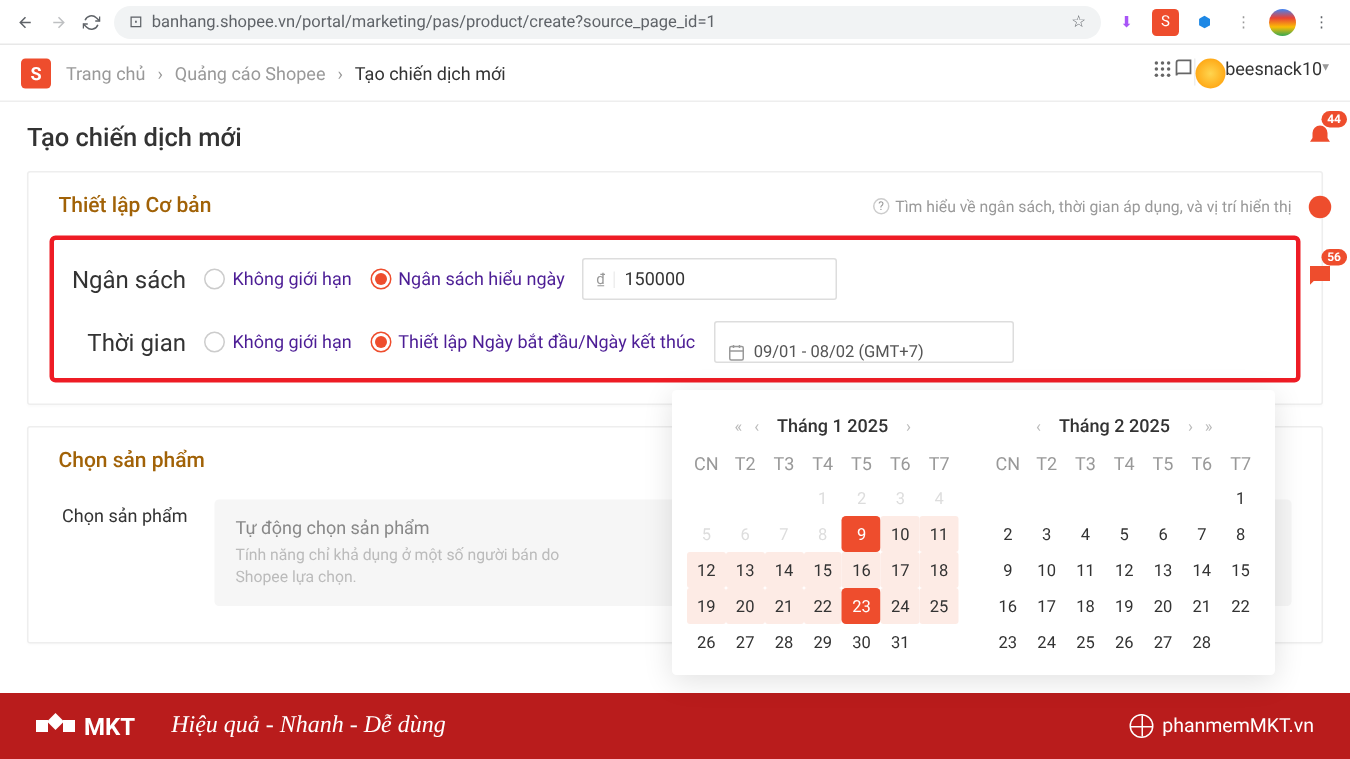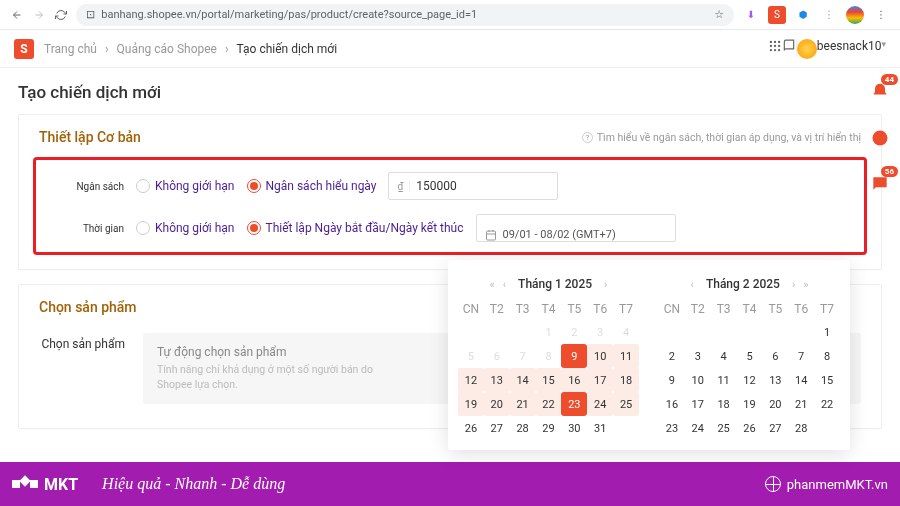--- a/index.html
+++ b/index.html
@@ -16,21 +16,21 @@
 .header-right{margin-left:auto;display:flex;color:#666}
 .avatar{width:20px;height:20px;border-radius:50%;background:radial-gradient(circle,#ffd54f,#ff9800)}
 .page{padding:14px 18px}
 h1.page-title{font-size:17px;font-weight:500;color:#333;margin-bottom:12px}
 .card{background:#fff;border:1px solid #eee;border-radius:2px;padding:14px 20px;margin-bottom:14px;box-shadow:0 1px 2px rgba(0,0,0,0.02)}
 .card-head{display:flex;align-items:center;margin-bottom:12px}
 .card-head h2{font-size:14px;font-weight:500;color:#a16207}
 .card-head .hint{margin-left:auto;font-size:10.5px;color:#999;display:flex;align-items:center;gap:4px}
 .red-outline{border:3px solid #ee1c25;border-radius:4px;padding:12px 8px 8px 8px;margin:0 -6px}
 .form-row{display:flex;align-items:center;margin-bottom:14px;gap:12px}
-.form-label{width:80px;text-align:right;color:#333;font-size:10px}
+.form-label{width:80px;text-align:right;color:#333;font-size:16px}
 .radio-opt{display:flex;align-items:center;gap:5px;color:#4c1d95;font-size:12px;cursor:pointer}
 .radio{width:14px;height:14px;border:1px solid #ccc;border-radius:50%;display:inline-block;position:relative}
 .radio.sel{border-color:#ee4d2d}
 .radio.sel::after{content:"";position:absolute;width:8px;height:8px;background:#ee4d2d;border-radius:50%;top:2px;left:2px}
 .text-input{border:1px solid #ddd;border-radius:2px;height:28px;display:flex;align-items:center;padding:0 8px;gap:6px;font-size:12px;width:170px}
 .text-input .prefix{color:#999;border-right:1px solid #eee;padding-right:6px;font-size:10px}
 .date-input{border:1px solid #ddd;border-radius:2px;height:28px;display:flex;align-items:flex-end;padding:0 8px;gap:6px;font-size:11px;width:200px;color:#555}
 .datepicker{position:absolute;top:260px;left:448px;width:402px;background:#fff;box-shadow:0 4px 20px rgba(0,0,0,0.12);border-radius:3px;display:flex;z-index:50;padding:4px 0}
 .cal-panel{width:50%;padding:6px 10px}
 .cal-head{display:flex;align-items:center;justify-content:center;gap:4px;height:28px;color:#333;font-size:12px}
@@ -44,21 +44,21 @@
 .cal-day.sel{background:#ee4d2d;color:#fff;border-radius:3px}
 .card2-inner{display:flex;align-items:flex-start;gap:18px;padding:6px 0}
 .prod-label{width:86px;text-align:right;color:#333;font-size:12px;padding-top:4px}
 .prod-box{background:#f6f6f6;border-radius:3px;padding:12px 14px;flex:1;position:relative;color:#999}
 .prod-box h3{font-size:12px;color:#888;font-weight:400;margin-bottom:4px}
 .prod-box p{font-size:10.5px;color:#bbb;max-width:240px;line-height:1.4}
 .rocket{position:absolute;right:10px;top:6px;color:#ccc}
 .floating-right{position:absolute;right:8px;top:80px;display:flex;flex-direction:column;gap:22px;align-items:flex-start}
 .fab{position:relative;width:24px;height:24px;border-radius:50%;display:flex;align-items:center;justify-content:center}
 .fab .badge{position:absolute;top:-6px;right:-6px;background:#ee4d2d;color:#fff;border-radius:8px;font-size:8px;padding:1px 4px;font-weight:bold}
-.footer{position:absolute;bottom:0;left:0;right:0;height:44px;background:#a21caf;display:flex;align-items:center;padding:0 12px;color:#fff}
+.footer{position:absolute;bottom:0;left:0;right:0;height:44px;background:#b91c1c;display:flex;align-items:center;padding:0 24px;color:#fff}
 .mkt-logo{display:flex;align-items:center;gap:4px;font-weight:bold;font-size:16px}
 .mkt-logo .sq{display:inline-flex;gap:1px}
 .mkt-logo .sq span{width:8px;height:8px;background:#fff;display:inline-block}
 .mkt-logo .sq span.o{transform:rotate(45deg);background:#fff;margin-top:-3px}
 .slogan{margin-left:24px;font-family:Georgia,serif;font-style:italic;font-size:16px}
 .footer-right{margin-left:auto;display:flex;align-items:center;gap:6px;font-size:13px}
 .globe{width:16px;height:16px;border:1.5px solid #fff;border-radius:50%;position:relative}
 .globe::before{content:"";position:absolute;top:0;bottom:0;left:50%;width:1px;background:#fff}
 .globe::after{content:"";position:absolute;left:0;right:0;top:50%;height:1px;background:#fff}
 svg{display:block}

